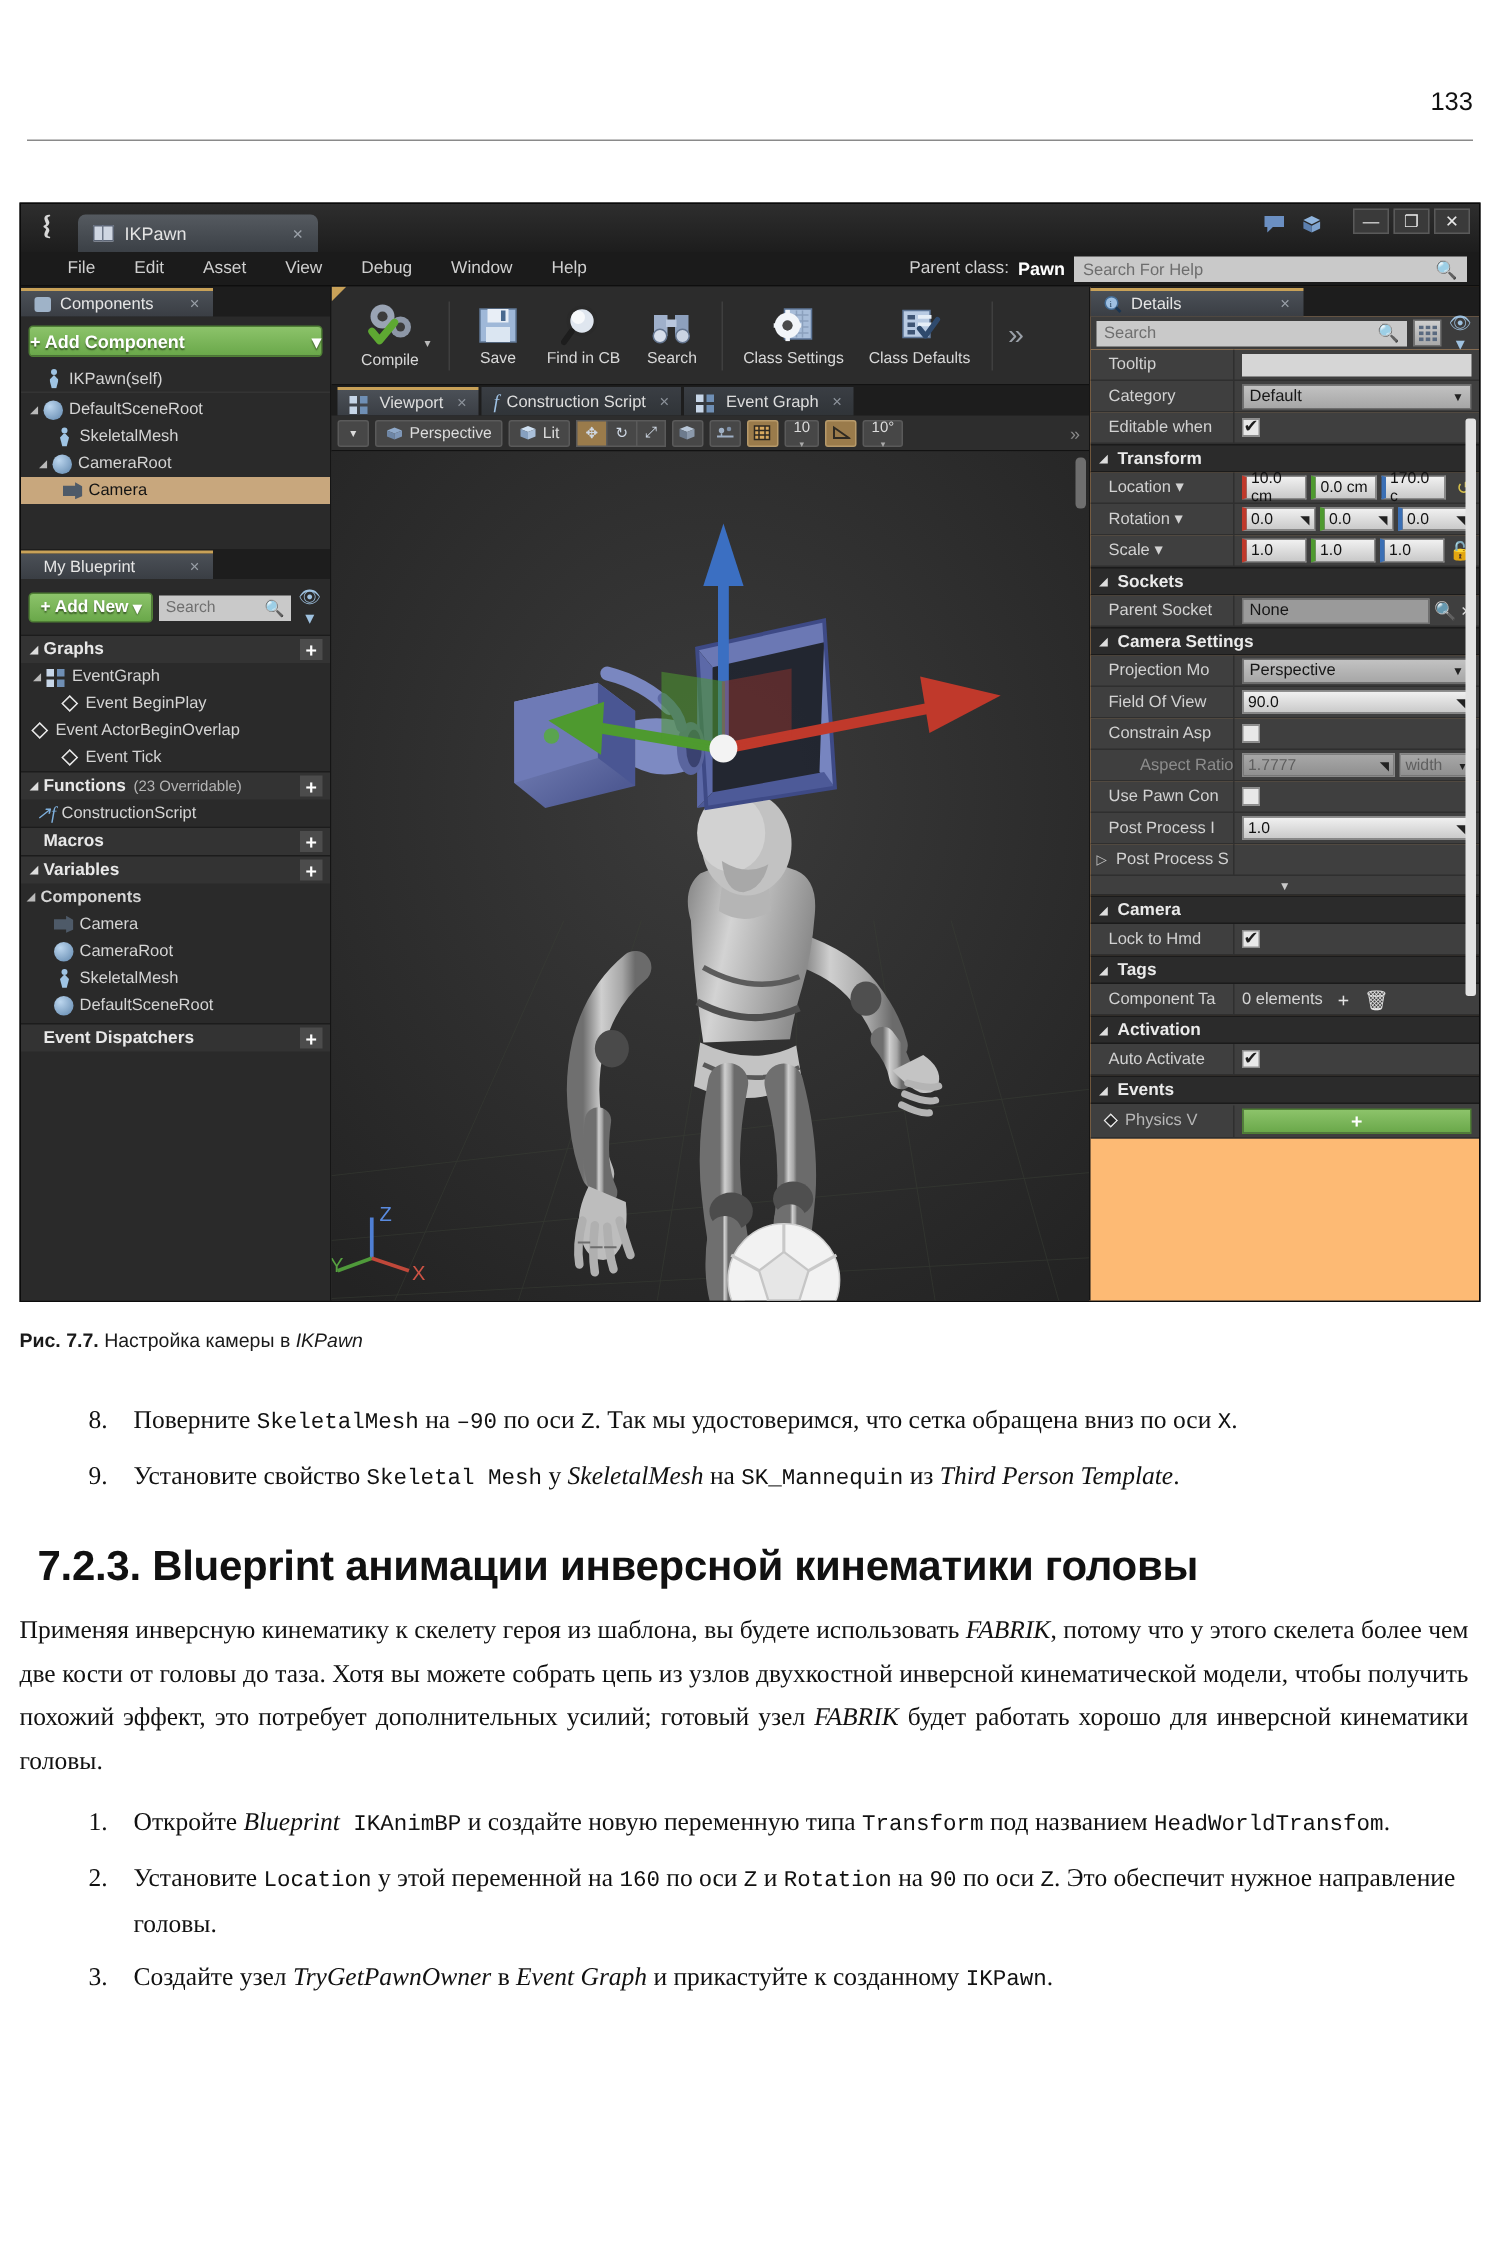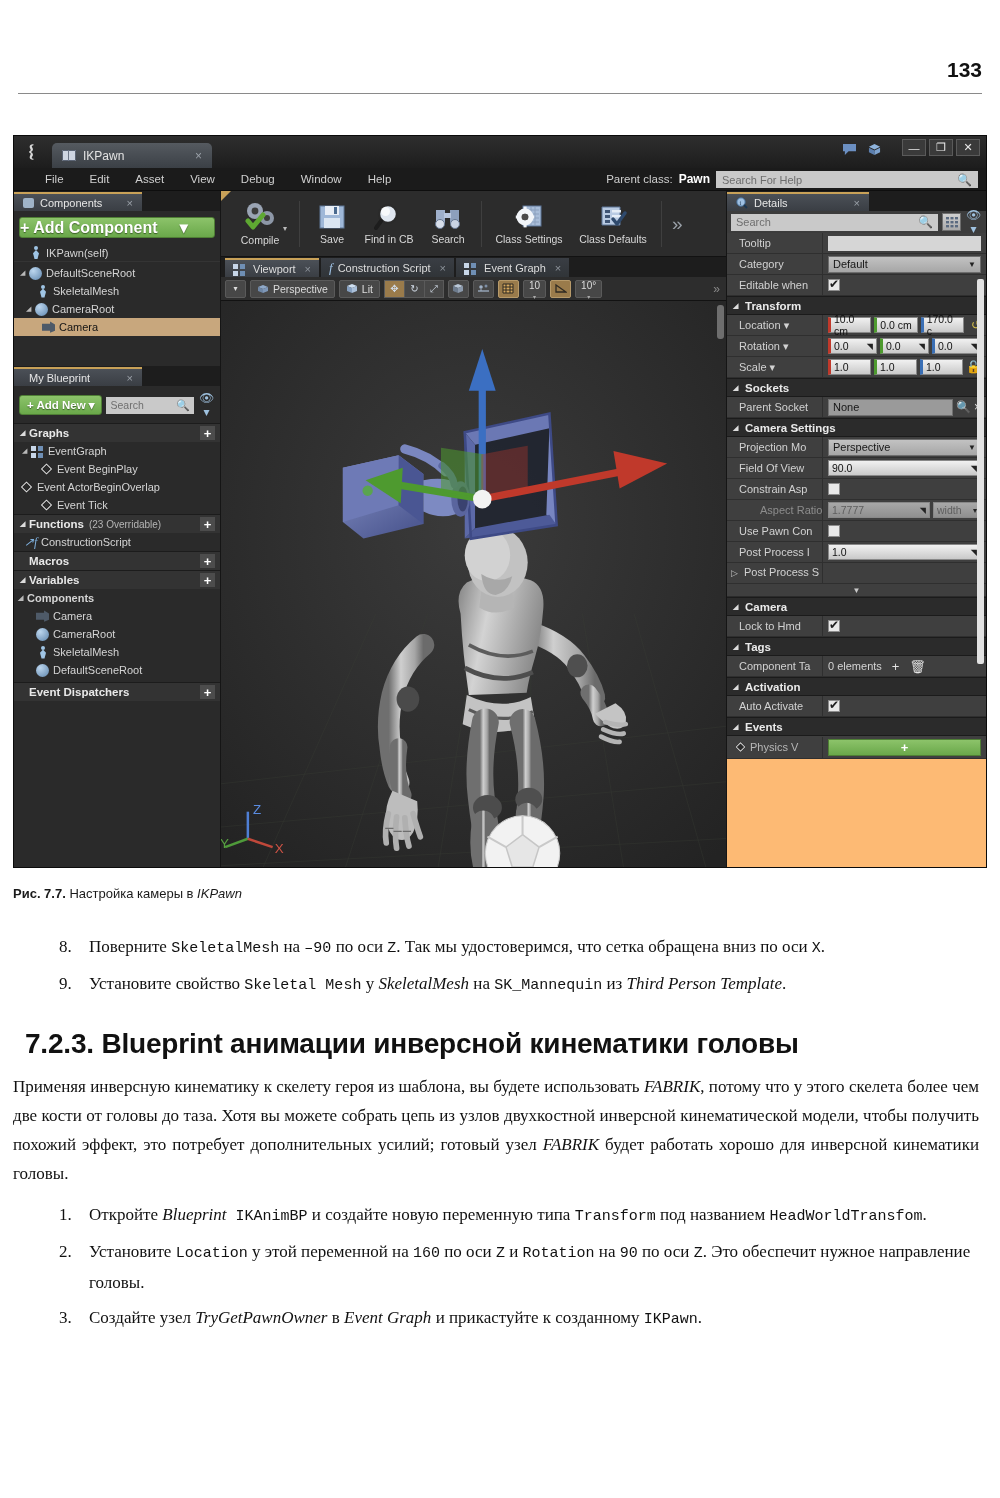--- a/index.html
+++ b/index.html
@@ -13,21 +13,21 @@
   .page-header{
     position:absolute; left:18px; top:60px; width:964px; height:34px;
     display:flex; align-items:flex-start; justify-content:flex-end;
     border-bottom:1.5px solid #8a8a8a;
   }
   .page-header .hdr-title{
     font-size:14.5px; font-weight:bold; letter-spacing:.2px;
     color:#1f1f1f; margin-right:42px; white-space:nowrap;
   }
   .page-header .hdr-num{
-    font-size:21px; font-weight:bold; color:#111;
+    font-size:17px; font-weight:normal; color:#111;
     position:absolute; right:0; top:-2px;
   }
 
   
   .ue-window{
     position:absolute; left:13px; top:135px; width:974px; height:733px;
     background:#2b2b2b; border:1px solid #0b0b0b;
     font-family:"Liberation Sans", sans-serif;
     overflow:hidden;
   }
@@ -93,22 +93,22 @@
     border-top:2px solid #c8a158;
     display:flex; align-items:center; gap:6px; font-size:11px; color:#e6e6e6;
   }
   .panel-tab .px{margin-left:auto; color:#9aa0a8; font-size:11px;}
   .ti-dot{width:11px;height:10px;border-radius:2px;background:#9fb3c8;flex:none;}
 
   .addcomp{
     margin:6px 5px 4px 5px; height:21px; border-radius:3px;
     background:linear-gradient(#8cc36a,#6aa84a);
     border:1px solid #4f7f35;
-    display:flex;align-items:center;justify-content:flex-start; gap:22px;
-    color:#fff; font-size:16px; font-weight:bold; text-shadow:0 1px 1px #3c5f28;
+    display:flex;align-items:center;justify-content:space-between; gap:0;
+    color:#fff; font-size:12px; font-weight:bold; text-shadow:0 1px 1px #3c5f28;
   }
   .tree{ padding:2px 0 0 0; }
   .trow{ height:18px; display:flex; align-items:center; font-size:11px; color:#d4d4d4; padding-left:6px;}
   .trow.sep{border-bottom:1px solid #343434; margin-bottom:2px;}
   .trow.selected{background:#c8a77d; color:#141414;}
   .tri{ width:8px; font-size:7px; color:#b9b9b9; margin-right:1px;}
   .ico{width:13px;height:13px;margin-right:4px;flex:none;}
   .ico.sphere{border-radius:50%;background:radial-gradient(circle at 33% 30%,#bcd6ee,#5f86ad);}
   .ico.person{background:transparent;position:relative;}
   .ico.person:before{content:"";position:absolute;left:5px;top:0;width:4px;height:4px;border-radius:50%;background:#9fc4e4;}

